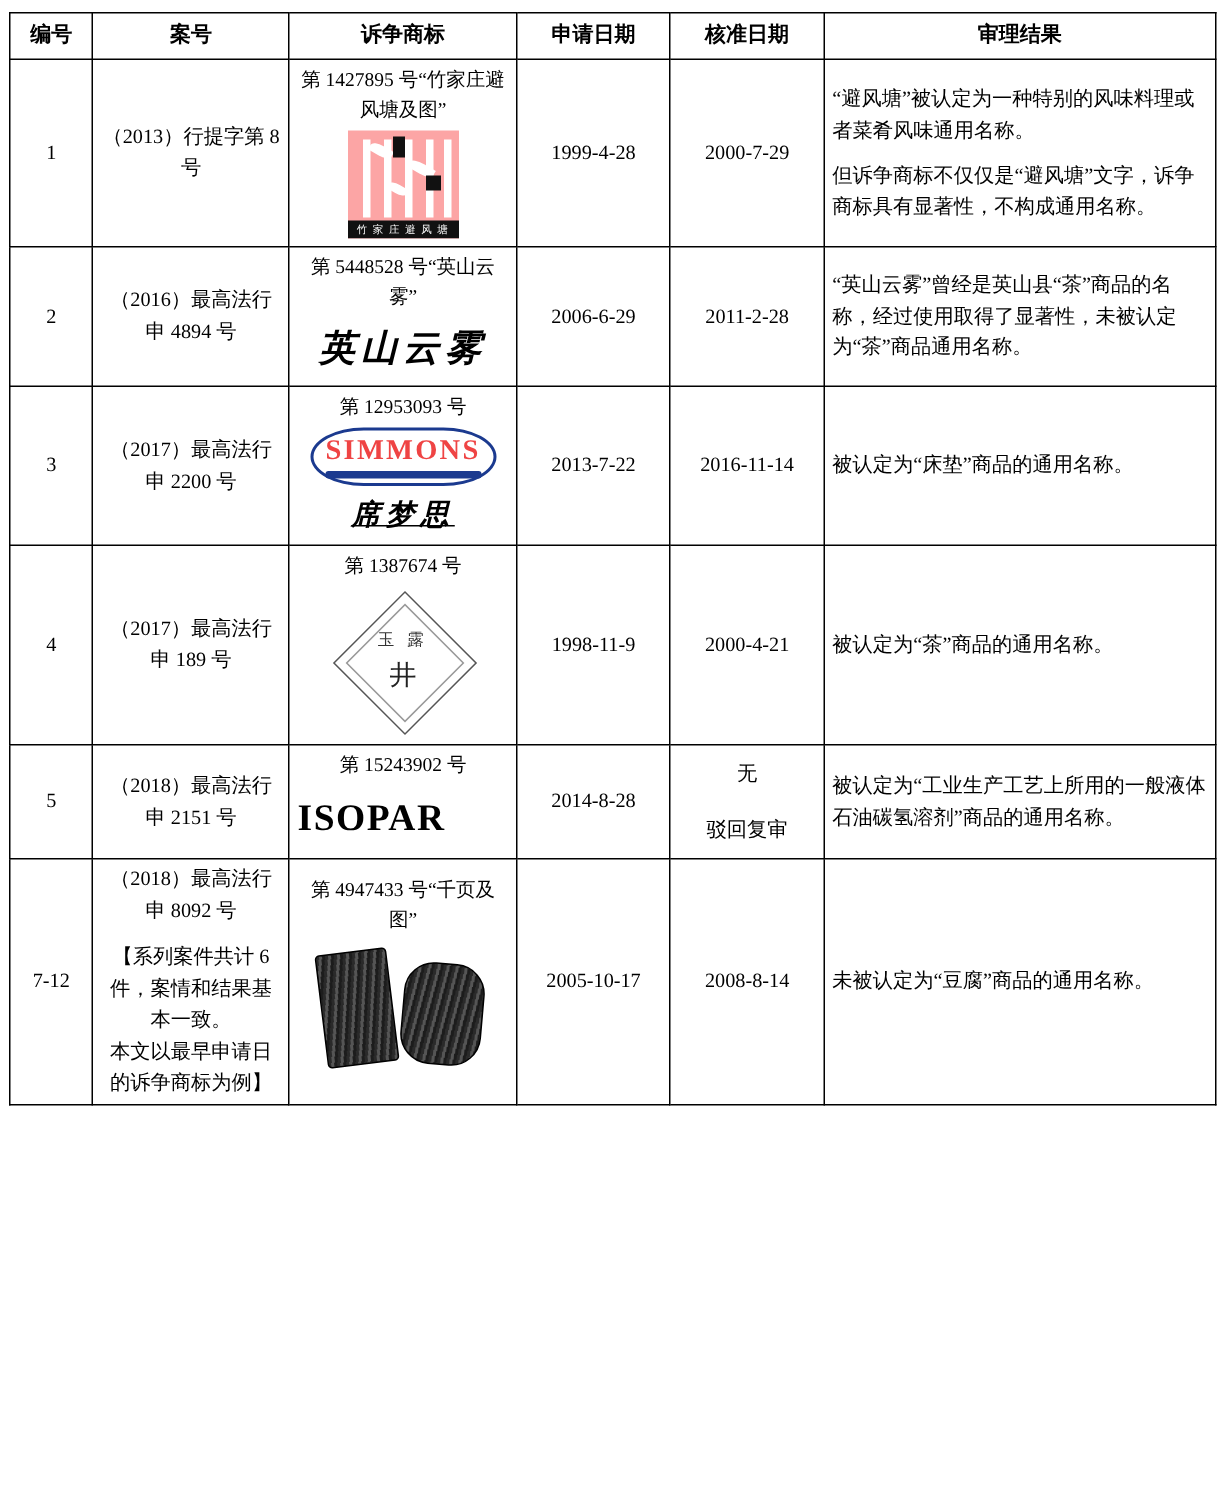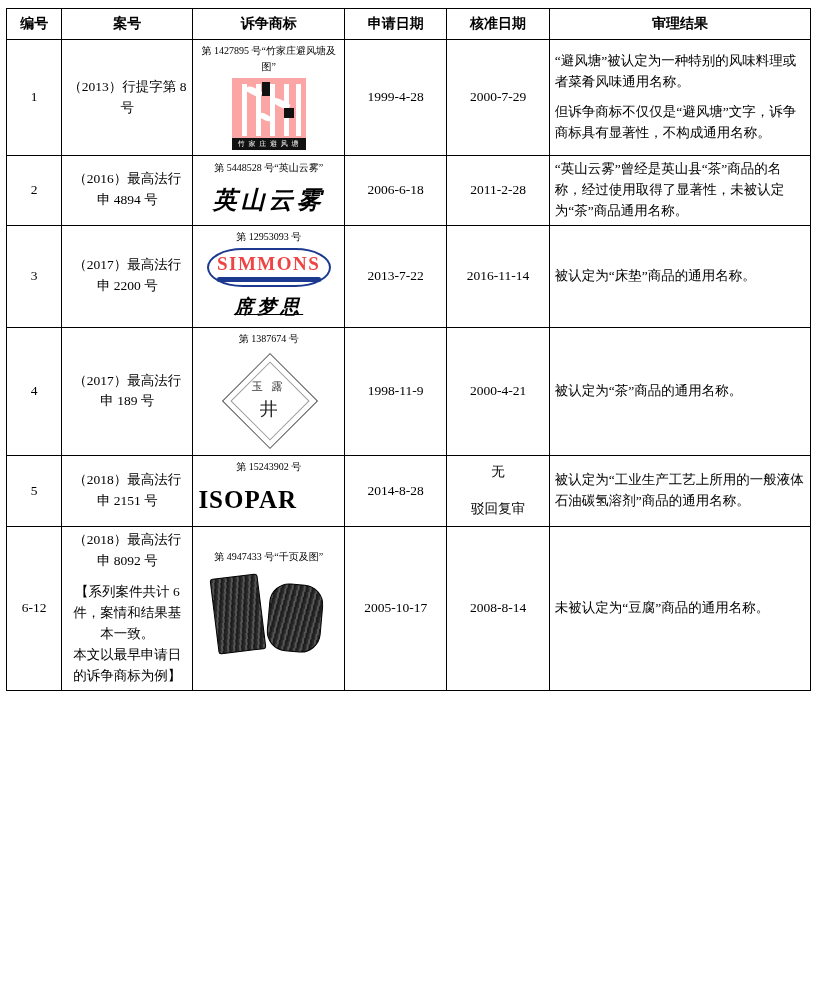--- a/index.html
+++ b/index.html
@@ -47,21 +47,21 @@
   .c-mark  { width: 148px; text-align: center; }
   .c-appd  { width: 100px; text-align: center; }
   .c-regd  { width: 100px; text-align: center; }
   .c-res   { width: 255px; text-align: left; }
 
   .cell-center { text-align: center; }
   .cell-left   { text-align: left; }
 
   .mark-title {
     text-align: center;
-    font-size: 10px;
+    font-size: 13px;
     line-height: 1.55;
     margin: 0 0 4px 0;
   }
   .mark-art {
     margin: 4px auto 2px auto;
     display: block;
   }
 
   
   .logo-bamboo {
@@ -285,21 +285,21 @@
         </td>
       </tr>
 
       <tr>
         <td class="cell-center">2</td>
         <td class="cell-center">（2016）最高法行申 4894 号</td>
         <td class="cell-center">
           <div class="mark-title">第 5448528 号“英山云雾”</div>
           <div class="logo-calli">英山云雾</div>
         </td>
-        <td class="cell-center">2006-6-18</td>
+        <td class="cell-center">2006-6-29</td>
         <td class="cell-center">2011-2-28</td>
         <td class="cell-left">
           <p class="res-p">“英山云雾”曾经是英山县“茶”商品的名称，经过使用取得了显著性，未被认定为“茶”商品通用名称。</p>
         </td>
       </tr>
 
       <tr>
         <td class="cell-center">3</td>
         <td class="cell-center">（2017）最高法行申 2200 号</td>
         <td class="cell-center">
@@ -349,21 +349,21 @@
         <td class="cell-center">
           <span class="stack-line">无</span>
           <span class="stack-line" style="display:block;margin-top:16px;">驳回复审</span>
         </td>
         <td class="cell-left">
           <p class="res-p">被认定为“工业生产工艺上所用的一般液体石油碳氢溶剂”商品的通用名称。</p>
         </td>
       </tr>
 
       <tr>
-        <td class="cell-center">6-12</td>
+        <td class="cell-center">7-12</td>
         <td class="cell-center">
           <span class="stack-line">（2018）最高法行申 8092 号</span>
           <span class="stack-line" style="margin-top:10px;">【系列案件共计 6 件，案情和结果基本一致。</span>
           <span class="stack-line">本文以最早申请日的诉争商标为例】</span>
         </td>
         <td class="cell-center">
           <div class="mark-title">第 4947433 号“千页及图”</div>
           <div class="logo-blocks">
             <div class="blk b1"></div>
             <div class="blk b2"></div>

